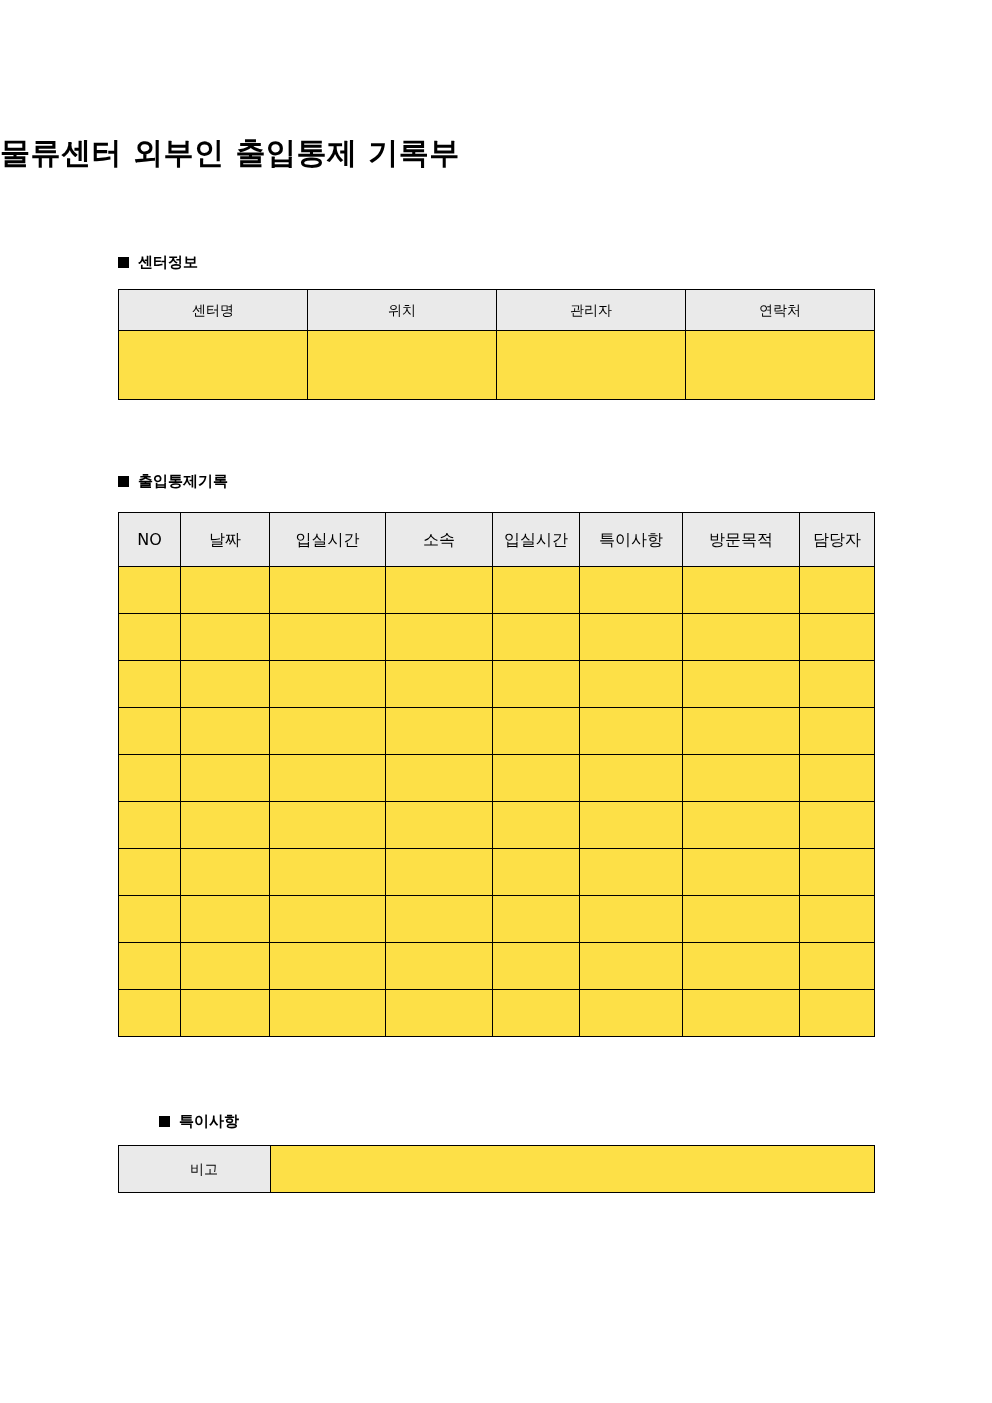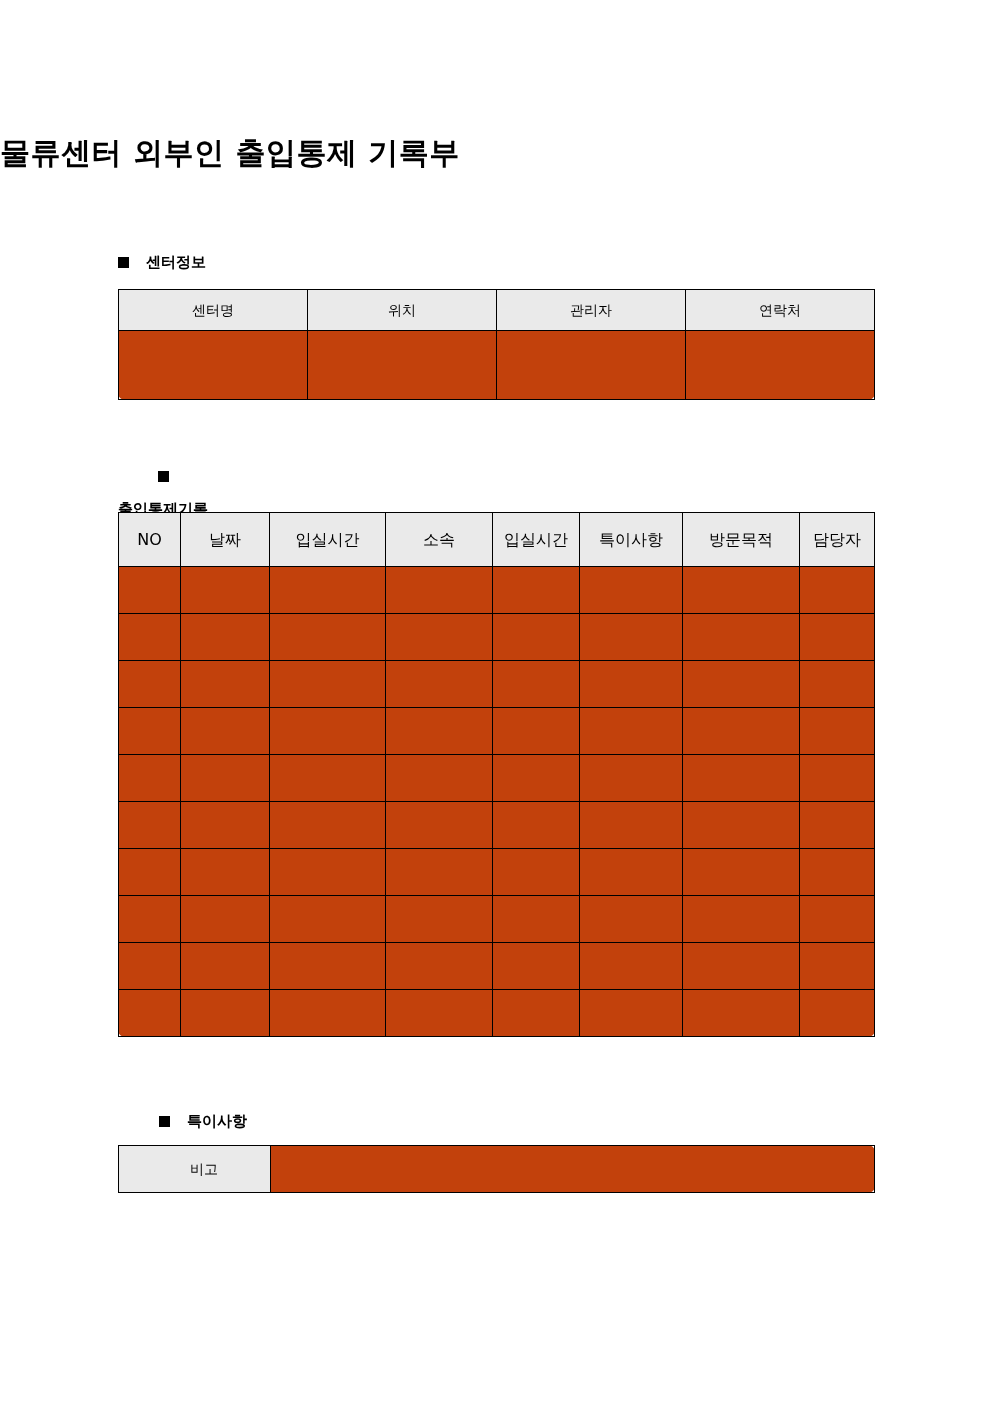--- a/index.html
+++ b/index.html
@@ -36,45 +36,44 @@
     line-height: 40px;
     white-space: nowrap;
   }
 
   
   .section-head {
     position: absolute;
     left: 118px;
     display: flex;
     align-items: center;
-    gap: 17px;
+    gap: 9px;
     font-size: 15px;
     font-weight: bold;
     line-height: 20px;
     white-space: nowrap;
   }
   .bullet {
     display: inline-block;
     width: 11px;
     height: 11px;
     background: #000000;
     flex: 0 0 auto;
   }
   .sec-center-info { top: 252px; }
-  .sec-access-log  { top: 471px; flex-direction: column; }
+  .sec-access-log  { top: 471px; }
   .sec-remarks     { top: 1111px; margin-left: 41px; }
 
   
   table.grid {
     position: absolute;
     left: 118px;
     border-collapse: collapse;
     table-layout: fixed;
-    background: #c2410c;
-    border-radius: 7px;
+    background: #fde047;
   }
   table.grid th,
   table.grid td {
     border: 1px solid #000000;
     padding: 0;
     margin: 0;
     font-weight: normal;
     font-size: 14px;
     text-align: center;
     vertical-align: middle;

